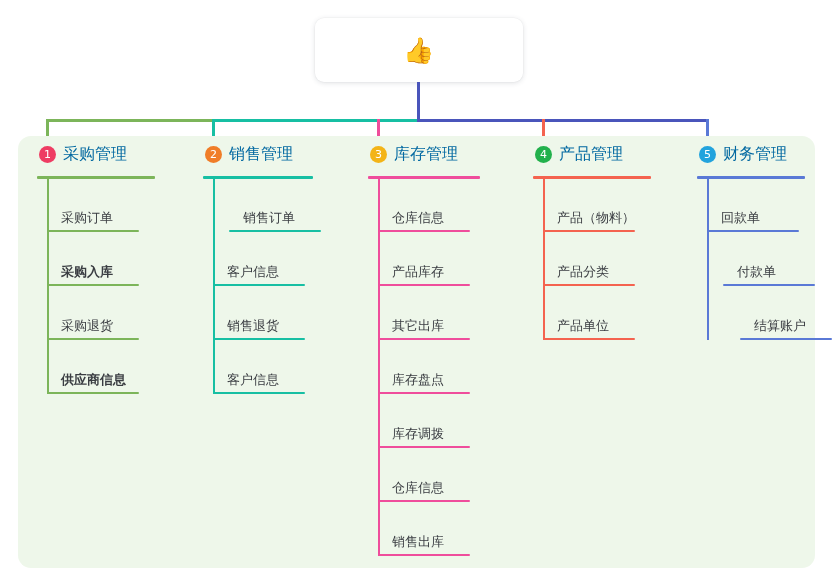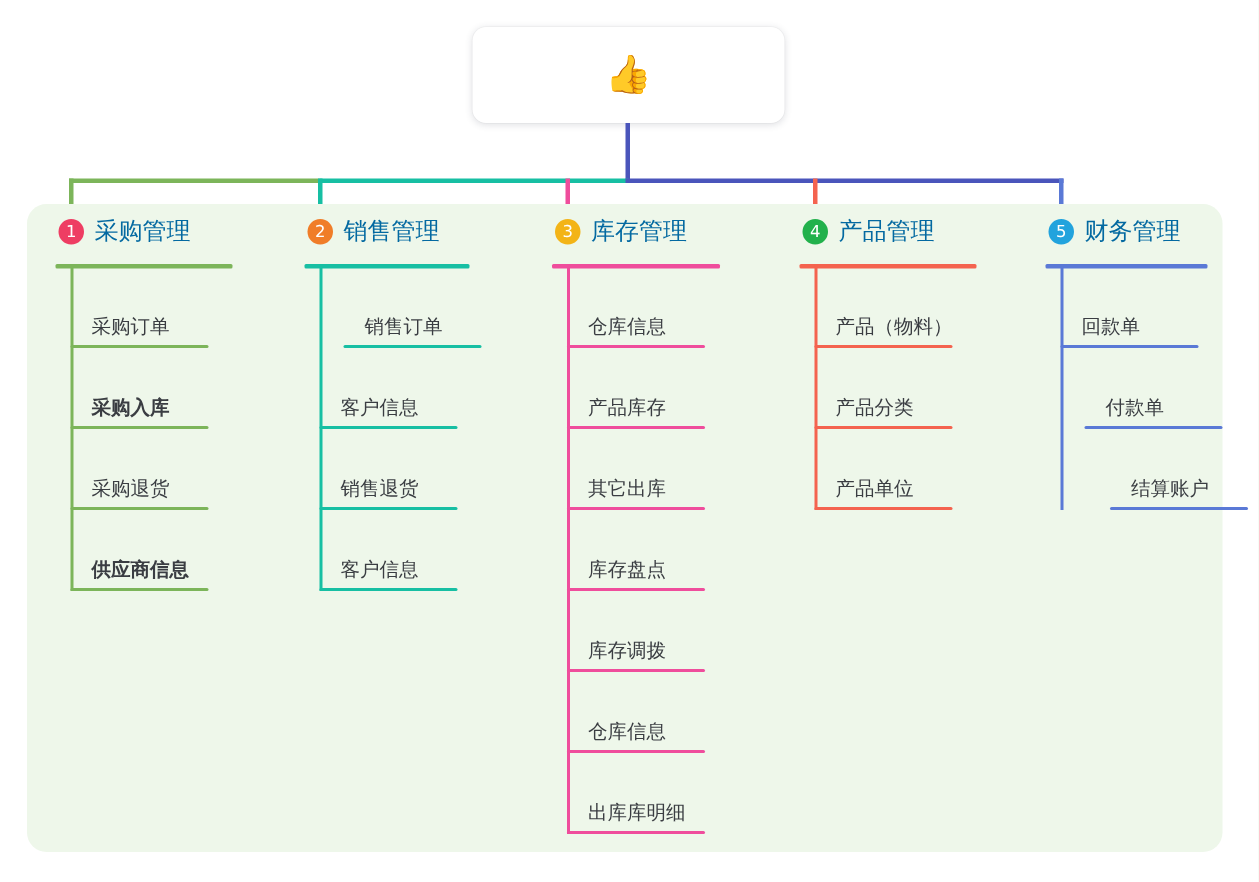--- a/index.html
+++ b/index.html
@@ -152,21 +152,21 @@
       </div>
       <div class="leaf" style="left: 378px; top: 416px; width: 104px; height: 32px;">
         <span class="leaf-label">库存调拨</span>
         <div class="leaf-rule" style="width: 92px; background: rgb(239, 77, 156);"></div>
       </div>
       <div class="leaf" style="left: 378px; top: 470px; width: 104px; height: 32px;">
         <span class="leaf-label">仓库信息</span>
         <div class="leaf-rule" style="width: 92px; background: rgb(239, 77, 156);"></div>
       </div>
       <div class="leaf" style="left: 378px; top: 524px; width: 104px; height: 32px;">
-        <span class="leaf-label">出库库明细</span>
+        <span class="leaf-label">销售出库</span>
         <div class="leaf-rule" style="width: 92px; background: rgb(239, 77, 156);"></div>
       </div>
       <div class="col-head" style="left: 535px; top: 142px;">
         <span class="badge" style="background: rgb(34, 177, 76);">4</span>
         <span class="col-title">产品管理</span>
       </div>
       <div class="head-rule" style="left: 533px; top: 176px; width: 118px; background: rgb(244, 99, 79);"></div>
       <div class="spine" style="left: 543px; top: 176px; height: 164px; background: rgb(244, 99, 79);"></div>
       <div class="leaf" style="left: 543px; top: 200px; width: 104px; height: 32px;">
         <span class="leaf-label">产品（物料）</span>

